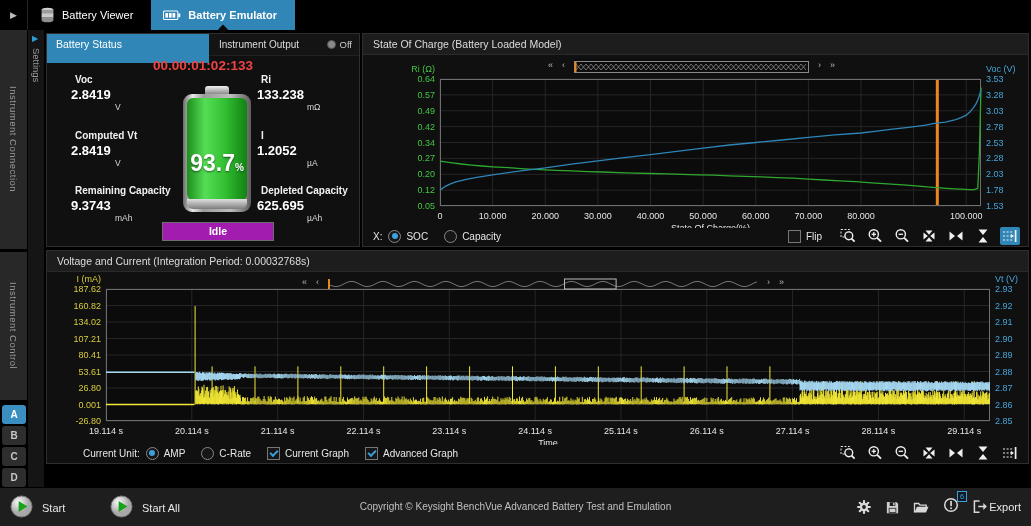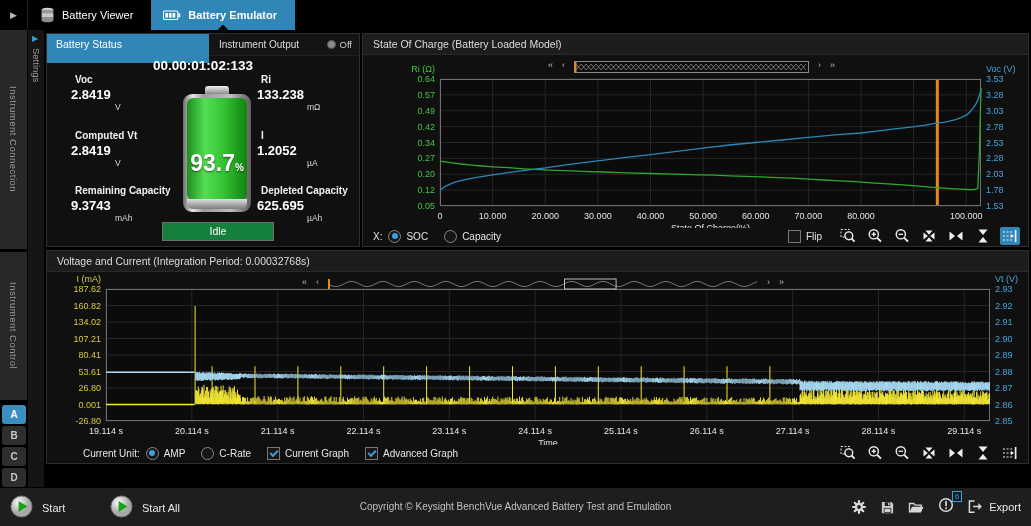--- a/index.html
+++ b/index.html
@@ -28,37 +28,37 @@
   .phead{height:20px;line-height:20px;background:#1d1d1d;border-bottom:1px solid #2a2a2a;color:#dcdcdc;font-size:10.5px;padding-left:10px;}
   #batteryPanel{left:46px;top:33px;width:314px;height:214px;}
   #socPanel{left:362px;top:33px;width:667px;height:214px;}
   #viPanel{left:46px;top:250px;width:983px;height:214px;}
   
   .bs-head{position:absolute;left:0;top:0;right:0;height:21px;background:#141414;border-bottom:1px solid #222;}
   .bs-title{position:absolute;left:0;top:0;width:162px;height:29px;line-height:21px;background:#2f86b7;color:#fff;font-size:10.5px;padding-left:9px;box-sizing:border-box;cursor:pointer;}
   .io-label{position:absolute;left:172px;top:0;height:21px;line-height:21px;font-size:10px;color:#ddd;}
   .io-state{position:absolute;right:7px;top:0;height:21px;display:flex;align-items:center;gap:4px;font-size:9.5px;color:#ccc;cursor:pointer;}
   .lamp{width:7px;height:7px;border-radius:50%;background:#8a8a8a;border:1px solid #555;}
-  .timer{position:absolute;left:0;right:0;top:24px;text-align:center;font-size:13.5px;font-weight:bold;color:#ffffff;}
+  .timer{position:absolute;left:0;right:0;top:24px;text-align:center;font-size:13.5px;font-weight:bold;color:#ef4444;}
   .metric{position:absolute;width:150px;}
   .mlabel{font-size:10px;font-weight:bold;color:#f0f0f0;padding-left:6px;}
   .mvalue{font-size:13px;font-weight:bold;color:#fff;padding-left:2px;margin-top:2px;}
   .munit{font-size:8.5px;color:#d8d8d8;padding-left:46px;margin-top:0px;}
   .metric.right .munit{padding-left:52px;}
   
   .bat{position:absolute;left:136px;top:52px;width:68px;}
   .bat-cap{width:24px;height:8px;margin:0 auto;border-radius:3px 3px 0 0;background:linear-gradient(#f2f2f2,#8a8a8a);}
   .bat-body{position:relative;width:68px;height:118px;border-radius:9px;background:linear-gradient(90deg,#6a6a6a,#e8e8e8 14%,#9c9c9c 30%,#bdbdbd 70%,#5c5c5c);box-sizing:border-box;}
   .bat-green{position:absolute;left:4px;right:4px;top:4px;bottom:12px;border-radius:6px;
              background:linear-gradient(90deg,#1d8f1d,#55dd55 30%,#33c233 62%,#128212);}
   .bat-base{position:absolute;left:4px;right:4px;bottom:3px;height:10px;border-radius:0 0 6px 6px;background:linear-gradient(#e0e0e0,#7d7d7d);}
   .bat-pct{position:absolute;left:0;right:0;top:56px;text-align:center;color:#fff;font-size:23px;font-weight:bold;text-shadow:0 1px 2px rgba(0,0,0,.55);}
   .bat-pct small{font-size:10px;font-weight:bold;}
-  .idle{position:absolute;left:115px;top:188px;width:110px;height:17px;background:#15803d;border:1px solid #6e6e6e;
-        color:#fff;font-size:10.5px;font-weight:normal;text-align:center;line-height:17px;}
+  .idle{position:absolute;left:115px;top:188px;width:110px;height:17px;background:#a21caf;border:1px solid #6e6e6e;
+        color:#fff;font-size:10.5px;font-weight:bold;text-align:center;line-height:17px;}
   
   .minimap{position:absolute;height:14px;display:flex;align-items:center;gap:9px;z-index:3;}
   .mini-arrow{font-size:9px;color:#b8b8b8;line-height:14px;cursor:pointer;}
   .mini-track{height:12px;background:#0c0c0c;cursor:pointer;}
   
   .chart{position:absolute;cursor:crosshair;}
   
   .ctrl-row{position:absolute;left:0;right:0;display:flex;align-items:center;font-size:10px;color:#e6e6e6;}
   .ctrl-row .grow{flex:1;}
   .radio{display:inline-block;width:11px;height:11px;border-radius:50%;border:1px solid #888;background:#161616;position:relative;vertical-align:-2px;cursor:pointer;}
@@ -70,21 +70,21 @@
   .tools{display:flex;align-items:center;gap:7px;margin-right:8px;}
   .tool{width:20px;height:18px;display:flex;align-items:center;justify-content:center;border-radius:2px;cursor:pointer;}
   .tool.active{background:#2f86b7;}
   
   #footer{position:absolute;left:0;top:487px;width:1031px;height:39px;background:#1e1e1e;border-top:1px solid #000;}
   .startbtn{position:absolute;top:7px;display:flex;align-items:center;gap:9px;font-size:11px;color:#e8e8e8;cursor:pointer;}
   .copyright{position:absolute;left:0;right:0;top:13px;text-align:center;font-size:10px;color:#c0c0c0;}
   .fricons{position:absolute;right:10px;top:9px;display:flex;align-items:center;gap:13px;}
   .fricon{position:relative;display:flex;align-items:center;cursor:pointer;}
   .badge{position:absolute;right:-8px;top:-6px;font-size:7.5px;color:#3ba0dd;border:1px solid #3ba0dd;padding:0 2px;background:#10191f;}
-  .exportbtn{display:flex;align-items:center;gap:5px;font-size:11px;color:#e8e8e8;cursor:pointer;}
+  .exportbtn{display:flex;align-items:center;font-size:11px;color:#e8e8e8;cursor:pointer;}
 </style>
 </head>
 <body>
 
 <div id="app">
 
   <div id="topbar">
     <div class="expander">
       <span>▶</span>
     </div>

